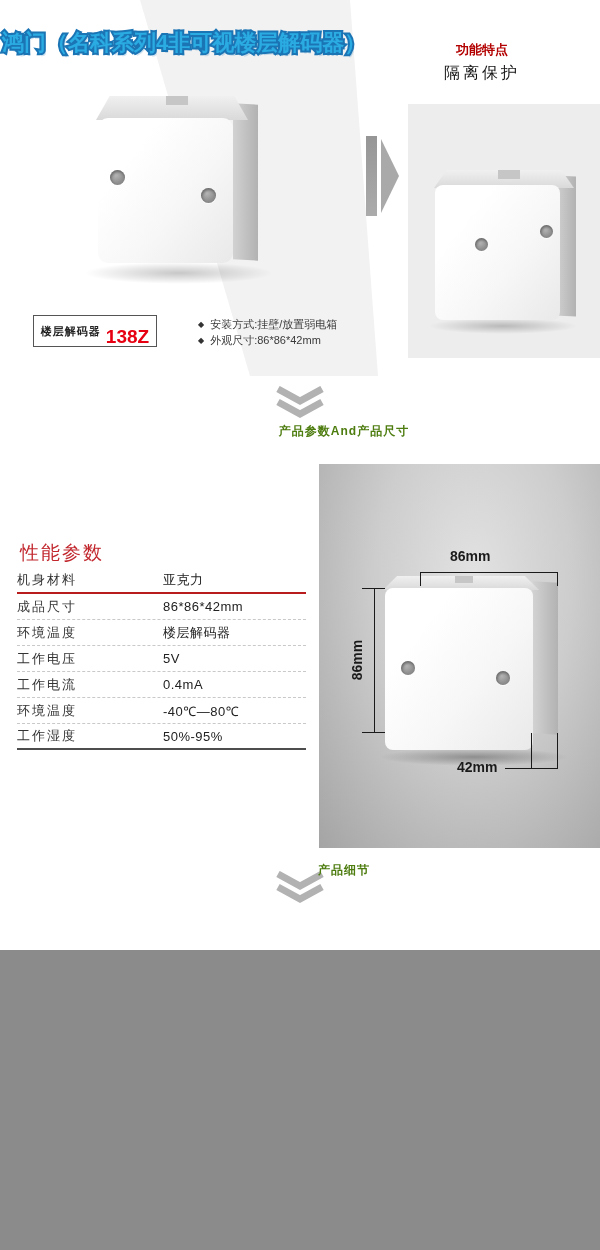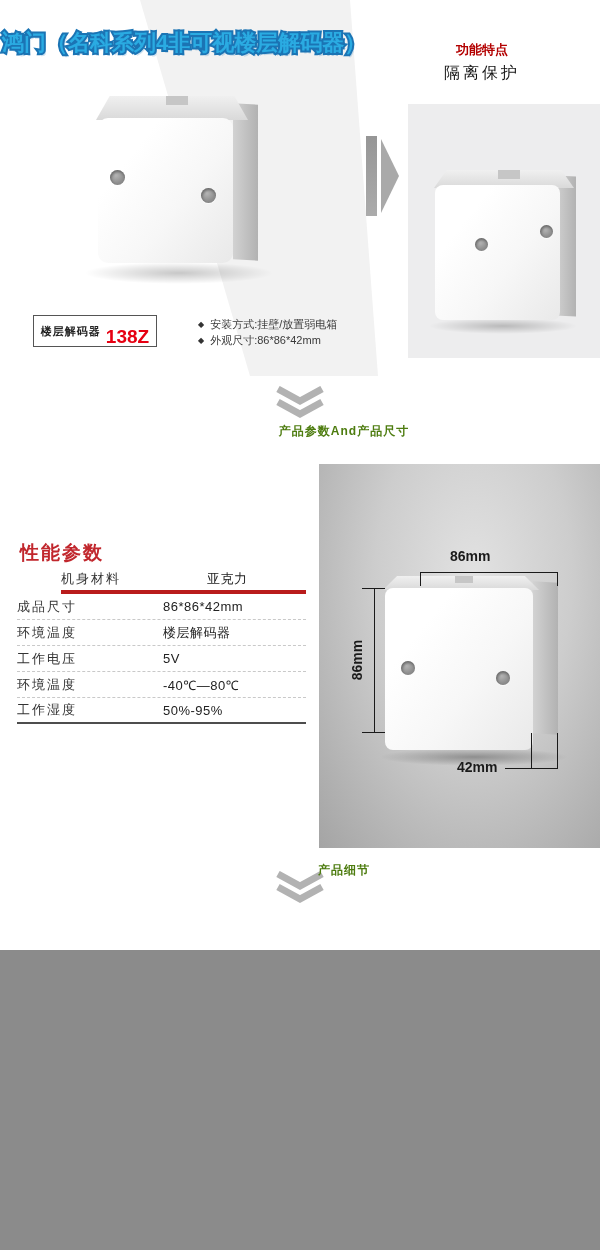--- a/index.html
+++ b/index.html
@@ -84,25 +84,25 @@
   .bullet-line{display:flex;align-items:center;height:16px;}
   .diamond{font-size:8px;color:#333;margin-right:6px;}
   .bullet-text{font-size:11px;color:#3a3a3a;white-space:nowrap;}
 
   
   .divider-label{position:absolute;left:0;width:600px;text-align:center;font-size:12px;
                  font-weight:bold;color:#4d7c0f;letter-spacing:1px;margin-left:44px;}
   .chevrons{position:absolute;left:276px;width:48px;height:34px;}
 
   
-  .perf-title{position:absolute;left:20px;top:540px;font-size:19px;font-weight:bold;
+  .perf-title{position:absolute;left:20px;top:540px;font-size:19px;font-weight:normal;
               color:#c1272d;letter-spacing:2px;}
   .perf-table{position:absolute;left:17px;top:568px;width:289px;}
   .perf-row{display:flex;align-items:center;height:26px;border-bottom:1px dashed #c9c9c9;}
-  .perf-row.first{border-bottom:4px solid #b91c1c;margin-left:44px;}
+  .perf-row.first{border-bottom:2px solid #b91c1c;}
   .perf-row.last{border-bottom:2px solid #4d4d4d;}
   .perf-label{width:146px;font-size:13px;color:#333;letter-spacing:2px;}
   .perf-value{font-size:13px;color:#222;letter-spacing:.5px;}
 
   
   .dim-photo{position:absolute;left:319px;top:464px;width:281px;height:384px;
              background:radial-gradient(ellipse at 55% 30%,#e2e2e2 0%,#cdcdcd 45%,#a4a4a4 100%);padding-left:40px;}
   .dl{position:absolute;background:#1a1a1a;}
   .dl-top-line{left:101px;top:108px;width:138px;height:1px;}
   .dl-top-tick-l{left:101px;top:108px;width:1px;height:14px;}
@@ -196,20 +196,24 @@
     </div>
     <div class="perf-row">
       <span class="perf-label">环境温度</span>
       <span class="perf-value">楼层解码器</span>
     </div>
     <div class="perf-row">
       <span class="perf-label">工作电压</span>
       <span class="perf-value">5V</span>
     </div>
     <div class="perf-row">
+      <span class="perf-label">工作电流</span>
+      <span class="perf-value">0.4mA</span>
+    </div>
+    <div class="perf-row">
       <span class="perf-label">环境温度</span>
       <span class="perf-value">-40℃—80℃</span>
     </div>
     <div class="perf-row last">
       <span class="perf-label">工作湿度</span>
       <span class="perf-value">50%-95%</span>
     </div>
   </div>
 
   <div class="dim-photo">

